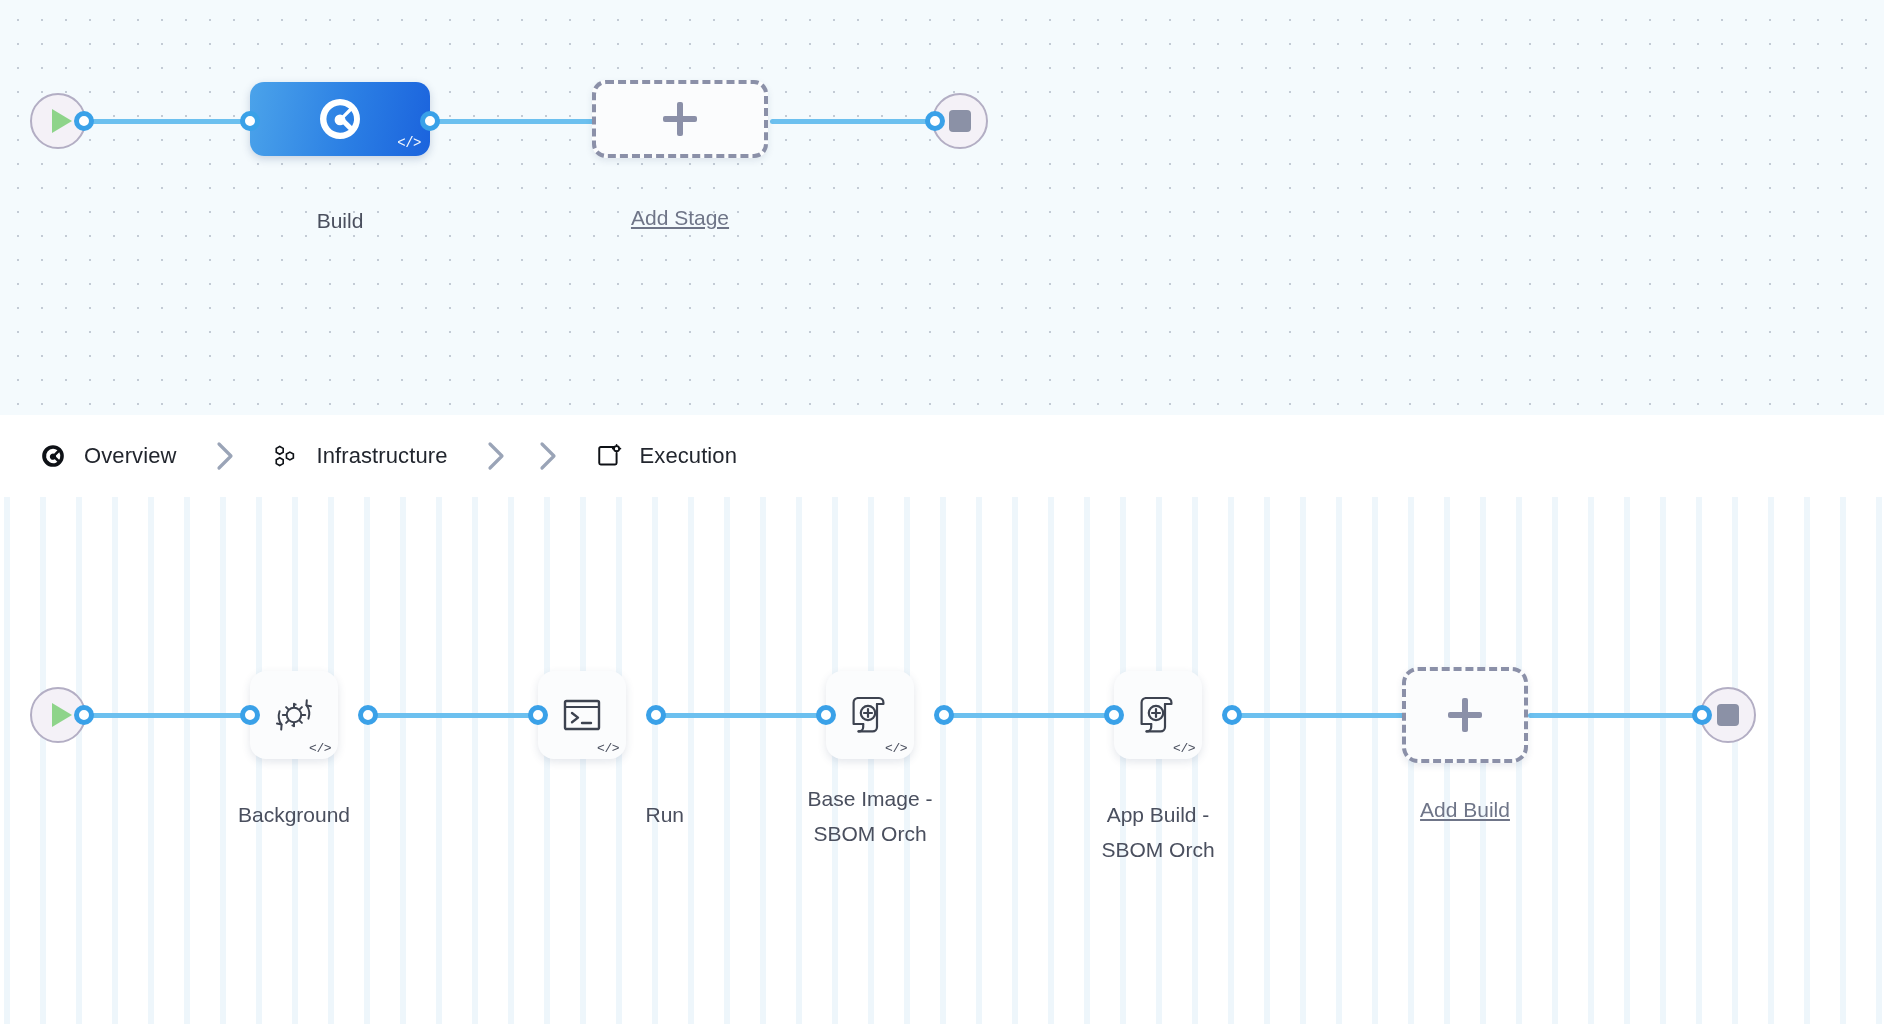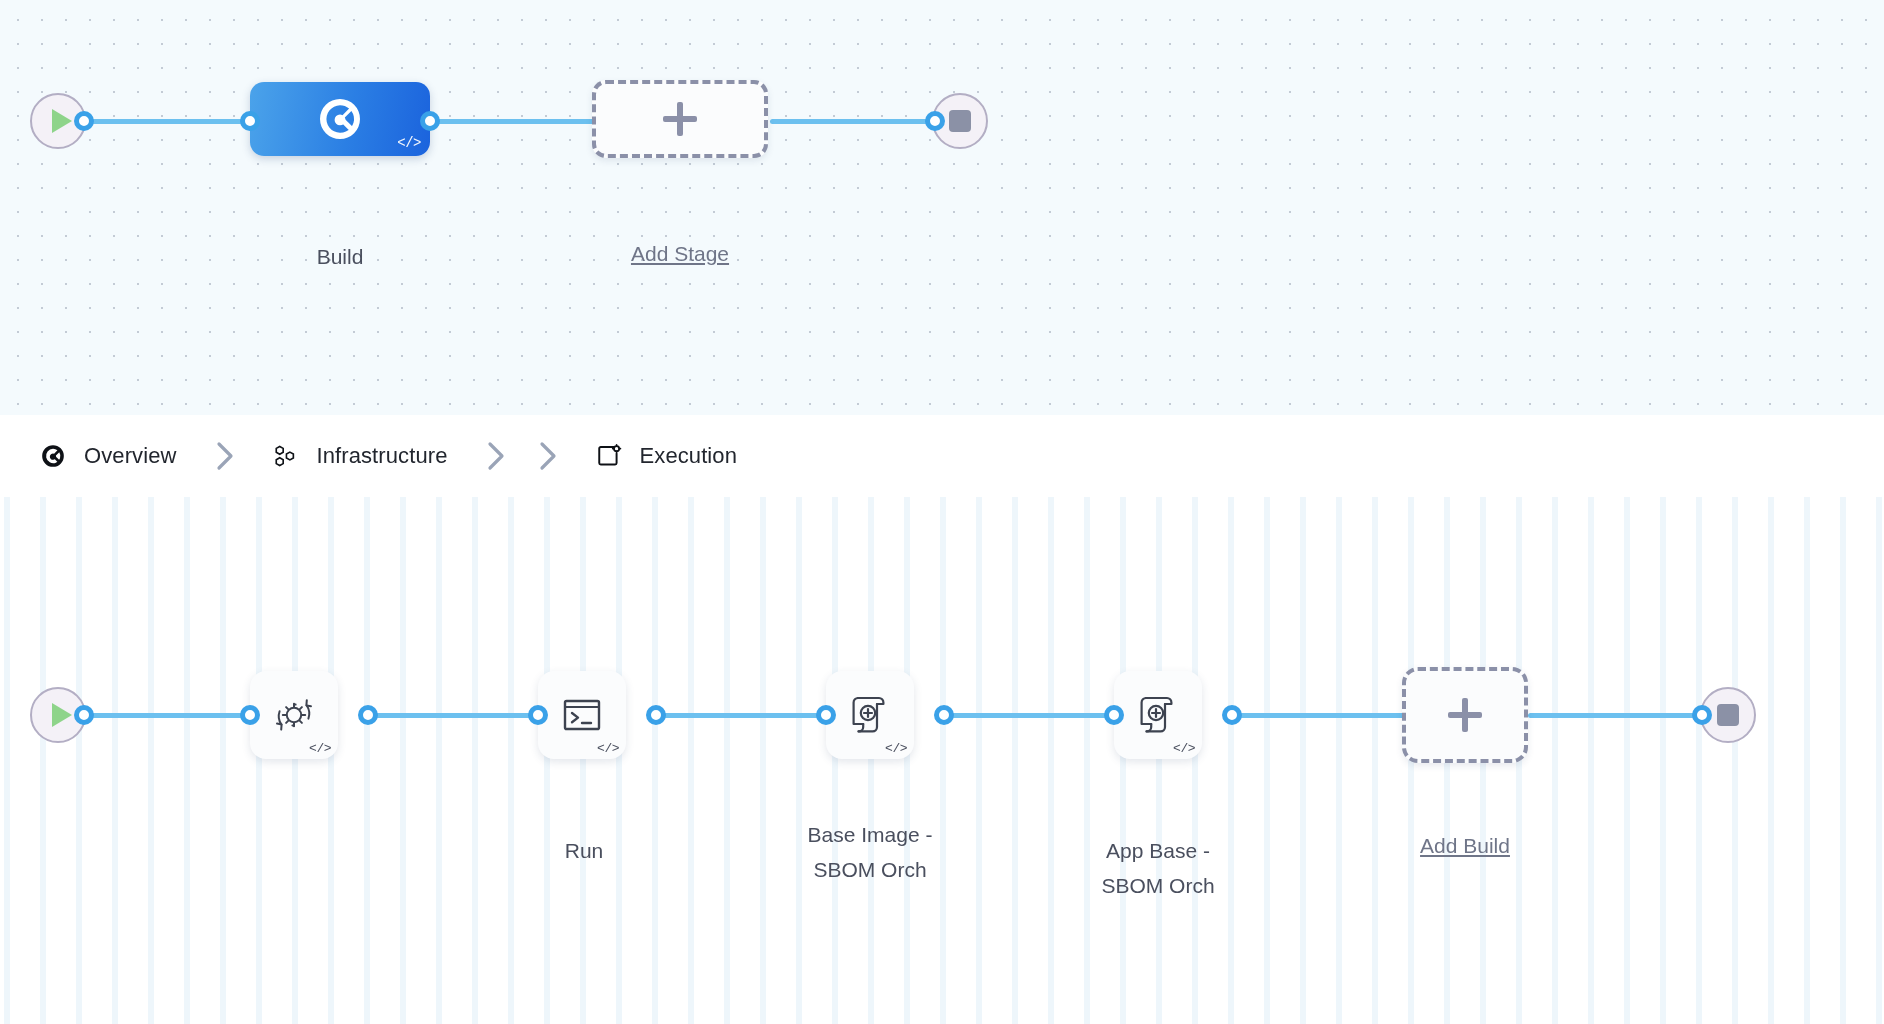--- a/index.html
+++ b/index.html
@@ -170,21 +170,20 @@
   .plus-glyph::before { left: 14px; top: 0; width: 6px; height: 34px; }
   .plus-glyph::after  { top: 14px; left: 0; height: 6px; width: 34px; }
 
   .node-label {
     position: absolute;
     text-align: center;
     font-size: 21px;
     color: #4a4f5e;
     line-height: 35px;
     white-space: pre-line;
-    margin-top: 36px;
   }
   .node-label.muted { color: #6f7588; text-decoration: underline; }
 
   
   .step-node {
     position: absolute;
     width: 88px; height: 88px;
     border-radius: 16px;
     background: #fbfcfd;
     box-shadow: 0 3px 9px rgba(40,60,100,.13);
@@ -309,33 +308,34 @@
                    M18.1 18.1 l2.3 2.3 M31.6 31.6 l2.3 2.3 M33.9 18.1 l-2.3 2.3 M20.4 31.6 l-2.3 2.3"></path>
           <path d="M38.6 16.2 A15 15 0 0 1 40.4 29.6"></path>
           <path d="M13.4 35.6 A15 15 0 0 1 11.6 22.3"></path>
           <path d="M38.8 11.2 l-.4 5.2 4.6 .8"></path>
           <path d="M13.2 40.6 l.4-5.2 -4.6-.8"></path>
         </g>
       </svg>
       <span class="code-badge">&lt;/&gt;</span>
     </div>
     <div class="port" style="left:358px; top:208px; z-index:3;"></div>
+    <div class="node-label" style="left:174px; top:300px; width:240px;">Background</div>
 
     <div class="port" style="left:528px; top:208px; z-index:3;"></div>
     <div class="step-node" style="left:538px; top:174px;">
       <svg width="50" height="50" viewBox="0 0 50 50">
         <rect x="8" y="11" width="34" height="28" rx="1.6" fill="none" stroke="#3d4350" stroke-width="2.4"></rect>
         <path d="M8 17 h34" stroke="#3d4350" stroke-width="2"></path>
         <path d="M15 23 l6 4.6 -6 4.6" fill="none" stroke="#3d4350" stroke-width="2.4" stroke-linecap="round" stroke-linejoin="round"></path>
         <path d="M25 33 h9" stroke="#3d4350" stroke-width="2.4" stroke-linecap="round"></path>
       </svg>
       <span class="code-badge">&lt;/&gt;</span>
     </div>
     <div class="port" style="left:646px; top:208px; z-index:3;"></div>
-    <div class="node-label" style="left:464px; top:300px; width:240px;">Run</div>
+    <div class="node-label" style="left:444px; top:300px; width:240px;text-align:right;">Run</div>
 
     <div class="port" style="left:816px; top:208px; z-index:3;"></div>
     <div class="step-node" style="left:826px; top:174px;">
       <svg width="54" height="54" viewBox="0 0 54 54">
         <g fill="none" stroke="#3d4350" stroke-width="2.2" stroke-linecap="round" stroke-linejoin="round">
           <path d="M15 10 h21 a4.4 4.4 0 0 1 4.4 4.4 v1.6 h-6.4"></path>
           <path d="M34 16 v23 a4.4 4.4 0 0 1-4.4 4.4 H15.4"></path>
           <path d="M15 10 a4.4 4.4 0 0 0-4.4 4.4 V36 h9.6"></path>
           <path d="M20.2 36 v3 a4.4 4.4 0 0 1-4.4 4.4"></path>
           <circle cx="25" cy="25" r="7.2"></circle>
@@ -356,21 +356,21 @@
           <path d="M34 16 v23 a4.4 4.4 0 0 1-4.4 4.4 H15.4"></path>
           <path d="M15 10 a4.4 4.4 0 0 0-4.4 4.4 V36 h9.6"></path>
           <path d="M20.2 36 v3 a4.4 4.4 0 0 1-4.4 4.4"></path>
           <circle cx="25" cy="25" r="7.2"></circle>
           <path d="M25 21 v8 M21 25 h8"></path>
         </g>
       </svg>
       <span class="code-badge">&lt;/&gt;</span>
     </div>
     <div class="port" style="left:1222px; top:208px; z-index:3;"></div>
-    <div class="node-label" style="left:1038px; top:300px; width:240px;">App Base -
+    <div class="node-label" style="left:1038px; top:300px; width:240px;">App Build -
 SBOM Orch</div>
 
     <div class="dashed-node" style="left:1402px; top:170px; width:126px; height:96px; border-radius:16px;">
       <div class="plus-glyph"></div>
     </div>
     <div class="node-label muted" style="left:1402px; top:295px; width:126px;">Add Build</div>
 
     <div class="port" style="left:1692px; top:208px; z-index:3;"></div>
     <div class="terminal" style="left:1700px; top:190px;">
       <div class="stop-sq"></div>

